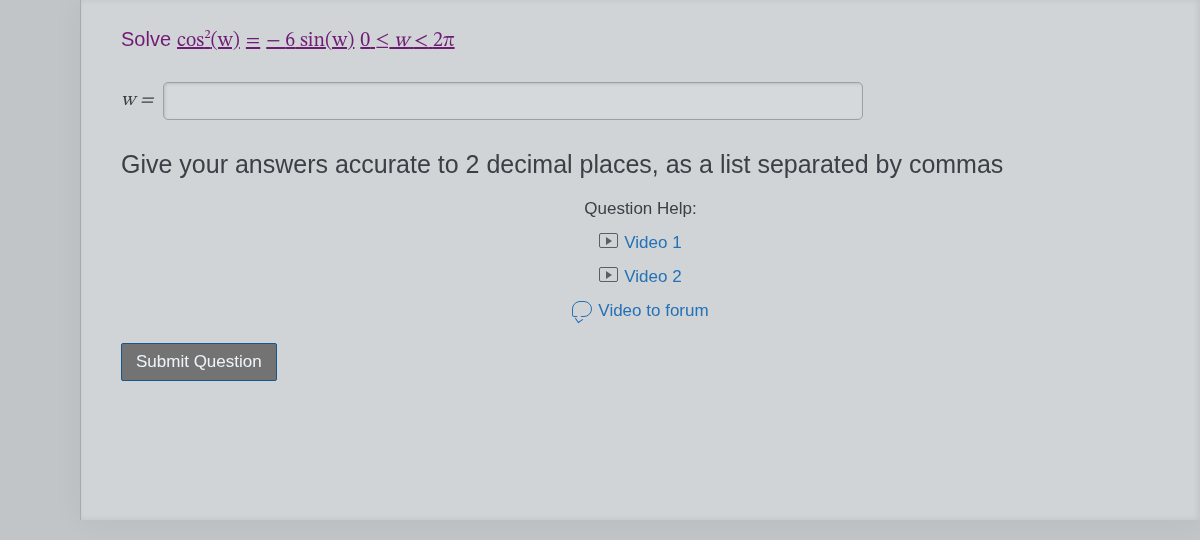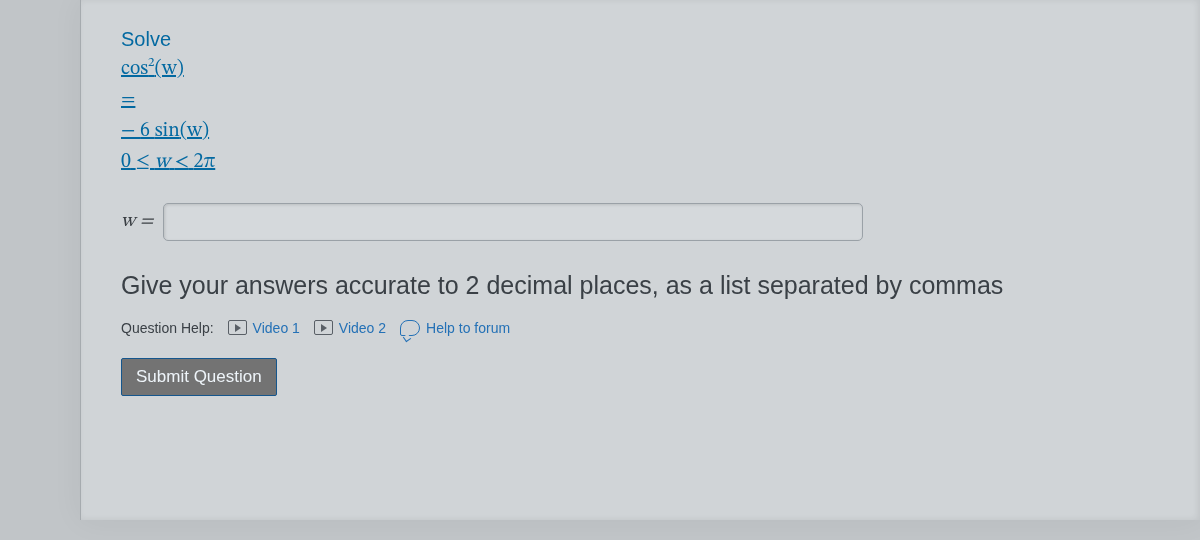--- a/index.html
+++ b/index.html
@@ -15,27 +15,26 @@
   .page-wrap {
     background: #d0d4d7;
     margin: 0 0 0 80px;
     padding: 28px 40px 28px 40px;
     height: 520px;
     border-left: 1px solid #a6abaf;
     box-shadow: -2px 0 6px rgba(0,0,0,0.08) inset, 0 0 30px rgba(0,0,0,0.05);
   }
   .line {
     font-size: 20px;
-    color: #0369a1;
+    color: #701a75;
     margin-bottom: 28px;
     display: flex;
     align-items: baseline;
     flex-wrap: wrap;
     gap: 6px;
-    flex-direction: column;
   }
   .math { font-family: "Cambria Math", "STIX Two Math", "Times New Roman", serif; text-decoration: underline; }
   sup { font-size: 0.65em; vertical-align: super; line-height: 0; }
   .answer-row {
     display: flex;
     align-items: center;
     gap: 10px;
     margin-bottom: 30px;
   }
   .answer-label {
@@ -54,26 +53,27 @@
     font-size: 16px;
     padding: 4px 8px;
     color: #222;
   }
   .hint {
     font-size: 25px;
     color: #3a4046;
     margin-bottom: 20px;
   }
   .help-row {
-    font-size: 14px;
+    font-size: 17px;
     color: #3a4046;
     margin-bottom: 22px;
     display: flex;
     align-items: center;
     gap: 14px;
+    flex-direction: column;
   }
   .help-label { color: #3a4046; }
   .help-link {
     color: #2471b6;
     display: inline-flex;
     gap: 6px;
     cursor: pointer;
   }
   .icon-box {
     display: inline-flex;
@@ -164,19 +164,19 @@
 
     <span class="help-link">
       <span class="icon-box">
           <span class="play-tri"></span>
         </span>
       <span>Video 2</span>
     </span>
 
     <span class="help-link">
       <span class="speech-icon"></span>
-      <span>Help to forum</span>
+      <span>Video to forum</span>
     </span>
   </div>
 
   <button class="submit-btn">Submit Question</button>
 
 </div>
 
 </body></html>

